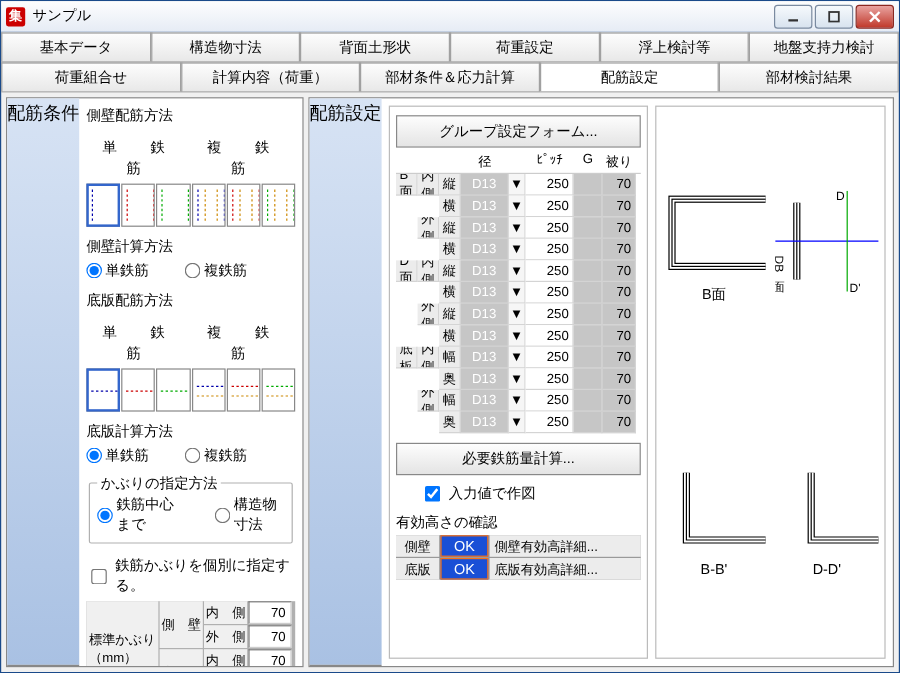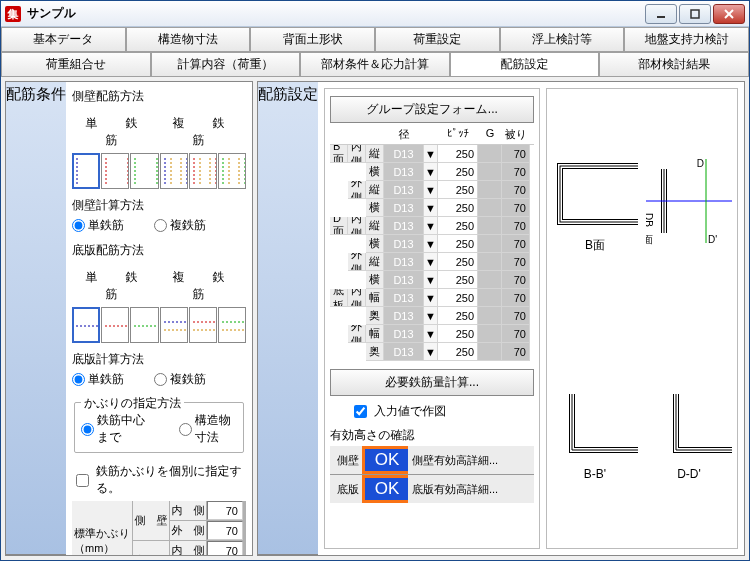--- a/index.html
+++ b/index.html
@@ -1,20 +1,20 @@
 <!DOCTYPE html>
 <html><head>
 <meta charset="utf-8">
 <style>
   * { box-sizing: border-box; }
   body { margin:0; font-family:"MS UI Gothic","Meiryo",sans-serif; font-size:12px; background:#f0f0f0; color:#000; }
   .window { width:750px; height:561px; border:1px solid #1a4a8a; background:#f0f0f0; display:flex; flex-direction:column; }
   .titlebar { height:26px; background:linear-gradient(#fdfdfe,#e6ecf5); display:flex; align-items:center; padding:0 4px; border-bottom:1px solid #b8c8dc; }
   .titlebar .icon { width:16px;height:16px;background:#c00;color:#fff;font-weight:bold;font-size:11px;text-align:center;line-height:16px;border-radius:2px;margin-right:6px;}
-  .titlebar .title { flex:1;font-weight:bold; }
+  .titlebar .title { flex:1; }
   .winbtn { width:32px;height:20px;border:1px solid #7a8aa0;background:linear-gradient(#f6f9fc,#d8e3ef);margin-left:2px;display:flex;align-items:center;justify-content:center;border-radius:3px;}
   .winbtn.close{background:linear-gradient(#e9a3a0,#c0392b);border-color:#8b2720;color:#fff;font-weight:bold;}
   .tabbar{display:flex;border-bottom:1px solid #a0a0a0;}
   .tabbar>div{flex:1;text-align:center;padding:3px 2px;border:1px solid #a0a0a0;border-bottom:none;background:linear-gradient(#fdfdfd,#e8e8e8);font-size:12px;cursor:default;}
   .tabbar>div.active{background:#fff;}
   .tabbar2>div{flex:1.4;}
   .content{flex:1;display:flex;gap:4px;padding:4px;overflow:hidden;}
   .panel{border:1px solid #888;background:#fff;display:flex;flex-direction:row;}
   .panel.left{width:248px;} .panel.right{flex:1;}
   .panel-title{background:linear-gradient(#d7e3f4,#a9c1e3);text-align:center;font-size:15px;padding:3px 0;border-bottom:1px solid #888;}
@@ -40,21 +40,21 @@
   .btn{border:1px solid #888;background:linear-gradient(#fdfdfd,#e4e4e4);padding:4px 8px;text-align:center;cursor:default;margin:2px 0;}
   .rebar-hdr{display:grid;grid-template-columns:18px 18px 18px 40px 14px 40px 24px 28px;gap:0;}
   .rebar-hdr>div{text-align:center;font-size:11px;padding:2px 0;}
   .rebar-tbl{border-top:1px solid #ccc;display:grid;grid-template-columns:18px 18px 18px 40px 14px 40px 24px 28px;}
   .rebar-tbl>div{border-right:1px solid #d4d4d4;border-bottom:1px solid #d4d4d4;display:flex;align-items:center;justify-content:center;font-size:11px;height:18px;overflow:hidden;}
   .rebar-tbl .side{background:#ececec;}
   .rebar-tbl .dval{background:#c6c6c6;color:#fff;}
   .rebar-tbl .dd{background:#f6f6f6;}
   .rebar-tbl .num{background:#fff;justify-content:flex-end;padding-right:3px;}
   .rebar-tbl .g{background:#c6c6c6;}
-  .okbtn{background:#1a4fd6;color:#fff;border:3px solid #f97316;padding:1px 10px;font-size:17px;}
+  .okbtn{background:#1a4fd6;color:#fff;border:1px solid #f97316;padding:1px 10px;font-size:12px;}
   .oktbl{display:grid;grid-template-columns:36px 40px 1fr;gap:1px;background:#999;margin-top:2px;}
   .oktbl>div{background:#ececec;font-size:11px;display:flex;align-items:center;justify-content:center;padding:0;}
   .oktbl .txt{justify-content:flex-start;padding-left:4px;}
   .chk{display:flex;align-items:center;gap:4px;margin:4px 0 4px 20px;}
   .diagram{display:grid;grid-template-columns:1fr 1fr;grid-template-rows:1fr 1fr;gap:8px;height:100%;}
   .diagram>div{display:flex;flex-direction:column;align-items:center;justify-content:center;}
   .diagram .lbl{font-size:12px;margin-top:3px;}
   .diagram svg{max-width:100%;}
 </style>
 </head>

